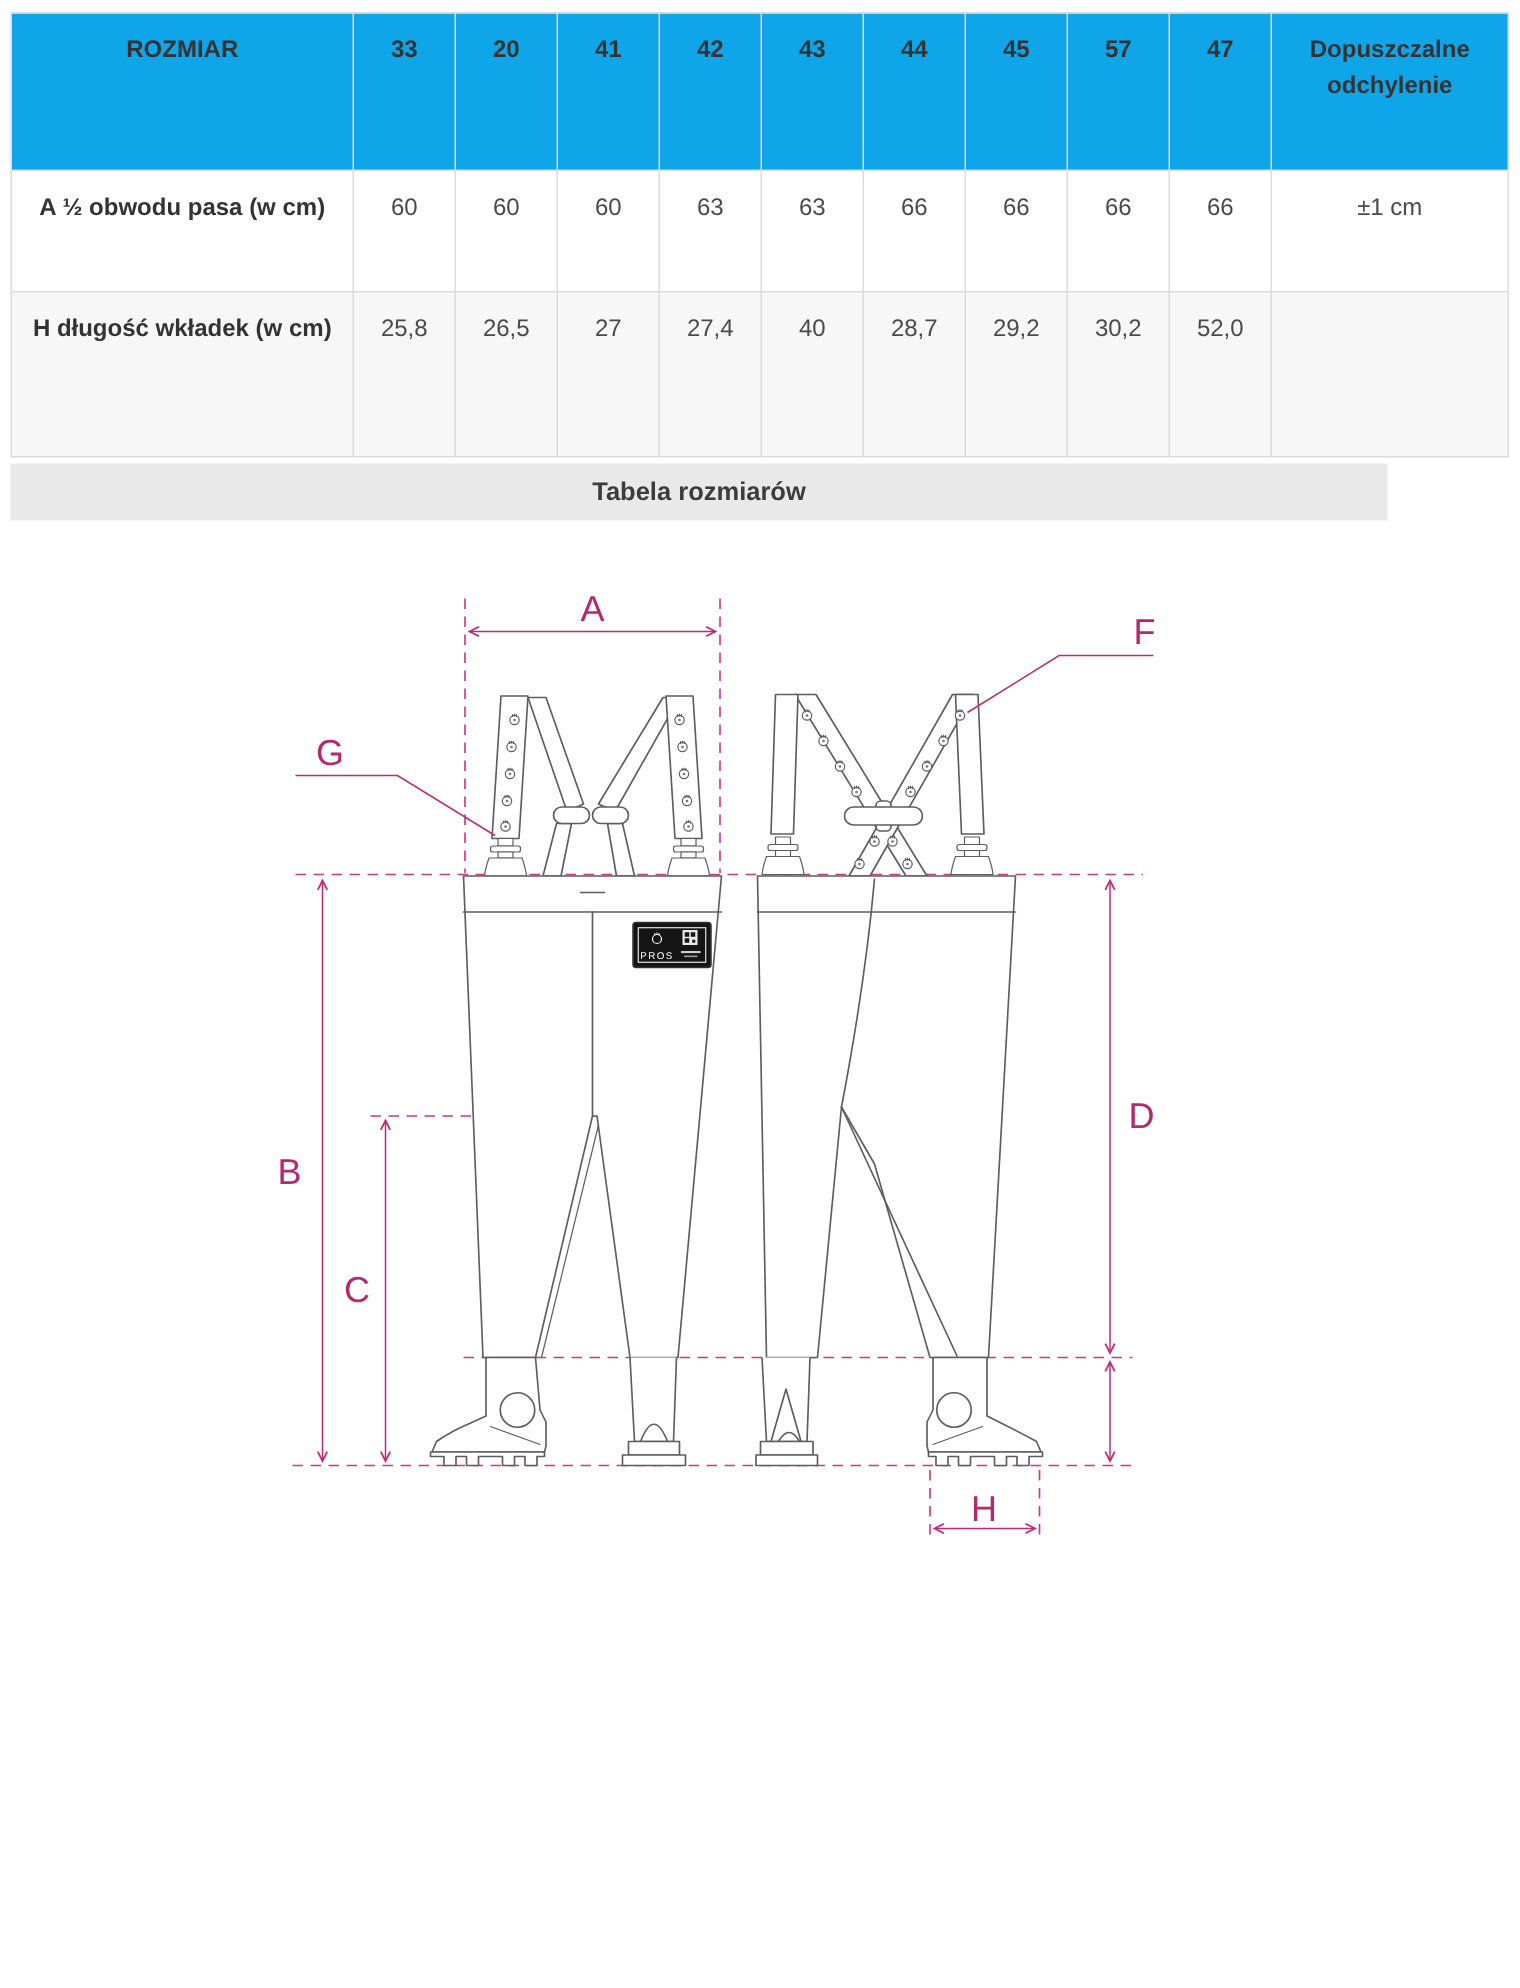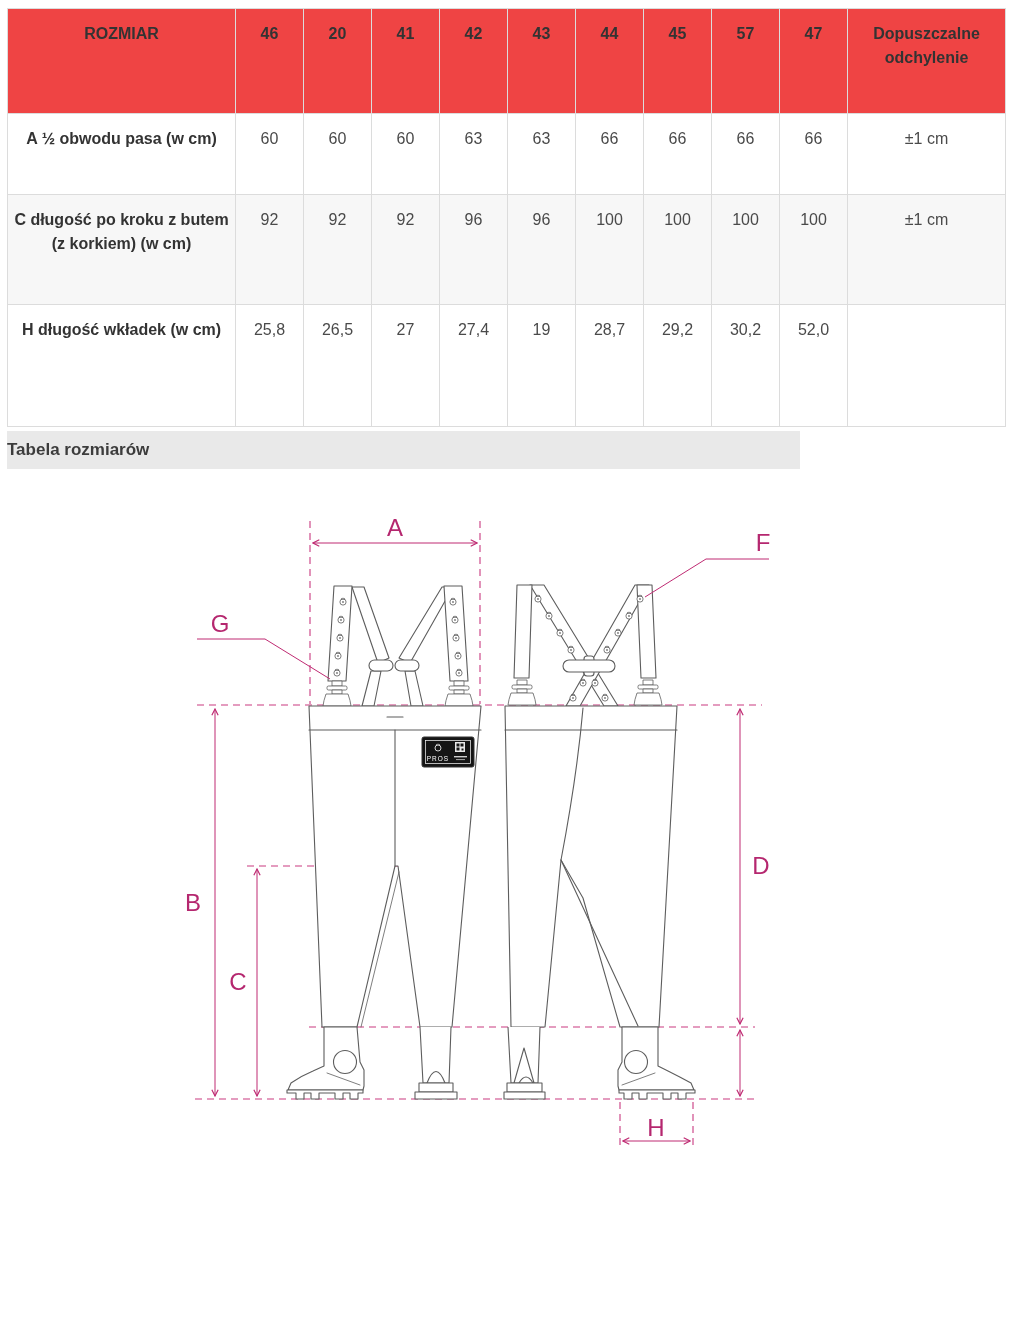--- a/index.html
+++ b/index.html
@@ -3,36 +3,36 @@
 <meta charset="utf-8">
 <style>
   html,body{margin:0;padding:0;background:#fff;}
   body{font-family:"Liberation Sans","DejaVu Sans",sans-serif;color:#3f3f3f;width:1013px;}
   .page{padding:8px 7px 0 7px;}
   
   table.size{border-collapse:collapse;width:998px;table-layout:fixed;}
   table.size th,table.size td{
     border:1px solid #dcdcdc;vertical-align:top;text-align:center;
     padding:13px 6px 8px 6px;font-size:16px;line-height:24px;}
-  table.size th{font-weight:bold;color:#333;background:#ef4444;}
+  table.size th{font-weight:bold;color:#333;background:#0ea5e9;}
   table.size td.lbl{font-weight:bold;color:#333;}
   table.size td{color:#4a4a4a;margin-left:20px;}
   table.size tbody tr:nth-child(even){background:#f7f7f7;}
   table.size col.c-label{width:228px;}
   table.size col.c-size{width:68px;}
   table.size col.c-tol{width:158px;}
   thead tr{height:105px;}
   tbody tr:nth-child(1){height:81px;}
   tbody tr:nth-child(2){height:110px;}
   tbody tr:nth-child(3){height:122px;}
   tbody tr:nth-child(4){height:80px;}
   tbody tr:nth-child(5){height:103px;}
   
-  .caption{width:793px;margin-top:4px;background:#e9e9e9;height:38px;line-height:38px;
-    font-weight:bold;font-size:17px;color:#3c3c3c;}
+  .caption{width:918px;margin-top:4px;background:#e9e9e9;height:38px;line-height:38px;
+    text-align:center;font-weight:bold;font-size:17px;color:#3c3c3c;}
   
   svg.diagram{display:block;}
   .ink{stroke:#5d5d5d;stroke-width:1.1;fill:none;stroke-linejoin:round;stroke-linecap:round;}
   .inkf{stroke:#5d5d5d;stroke-width:1.1;fill:#fff;stroke-linejoin:round;}
   .thin{stroke-width:.8;}
   .mag{stroke:#bf2b73;stroke-width:1;fill:none;}
   .magd{stroke:#c93a80;stroke-width:1.1;fill:none;stroke-dasharray:7 5;}
   .maglbl{fill:#b5276f;font-size:24px;font-weight:500;font-family:"Liberation Sans",sans-serif;}
 </style>
 </head>
@@ -50,21 +50,21 @@
         <col class="c-size">
         <col class="c-size">
         <col class="c-size">
       <col class="c-size">
         <col class="c-size">
         <col class="c-tol">
     </colgroup>
     <thead>
       <tr>
           <th>ROZMIAR</th>
-          <th>46</th>
+          <th>33</th>
           <th>20</th>
           <th>41</th>
           <th>42</th>
           <th>43</th>
           <th>44</th>
           <th>45</th>
           <th>57</th>
           <th>47</th>
           <th>Dopuszczalne odchylenie</th>
         </tr>
@@ -77,39 +77,26 @@
           <td>60</td>
           <td>63</td>
           <td>63</td>
           <td>66</td>
           <td>66</td>
           <td>66</td>
           <td>66</td>
           <td>±1 cm</td>
         </tr>
         <tr>
-          <td class="lbl">C długość po kroku z butem (z korkiem) (w cm)</td>
-          <td>92</td>
-          <td>92</td>
-          <td>92</td>
-          <td>96</td>
-          <td>96</td>
-          <td>100</td>
-          <td>100</td>
-          <td>100</td>
-          <td>100</td>
-          <td>±1 cm</td>
-        </tr>
-        <tr>
           <td class="lbl">H długość wkładek (w cm)</td>
           <td>25,8</td>
           <td>26,5</td>
           <td>27</td>
           <td>27,4</td>
-          <td>19</td>
+          <td>40</td>
           <td>28,7</td>
           <td>29,2</td>
           <td>30,2</td>
           <td>52,0</td>
           <td></td>
         </tr>
       </tbody>
   </table>
 
   <div class="caption">Tabela rozmiarów</div>

